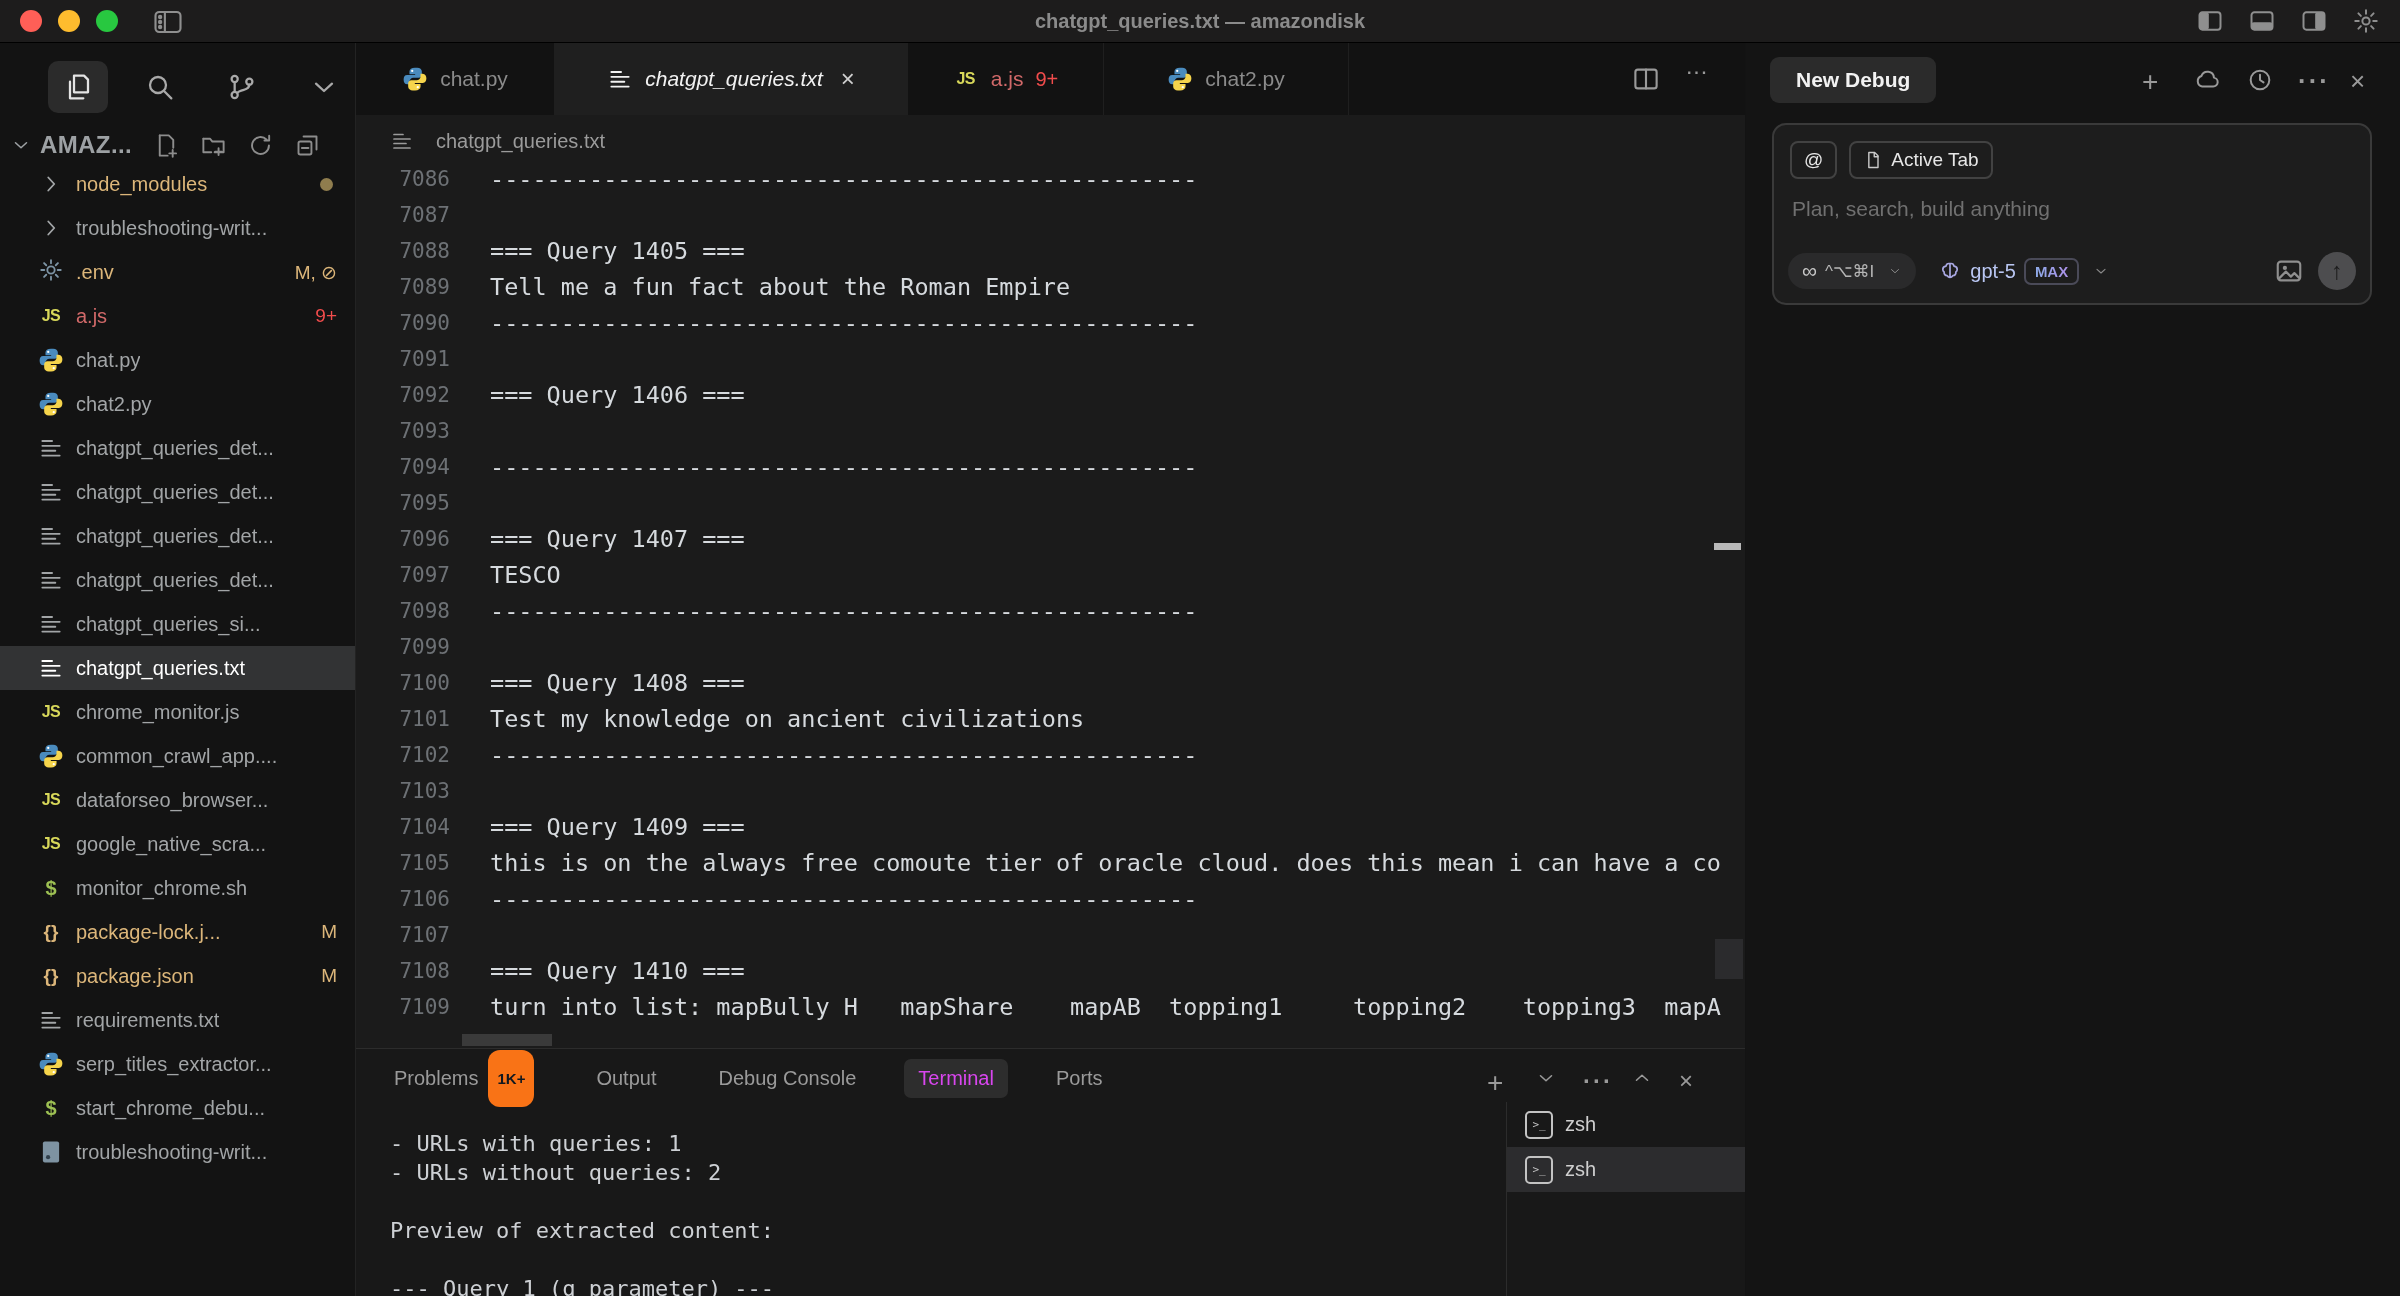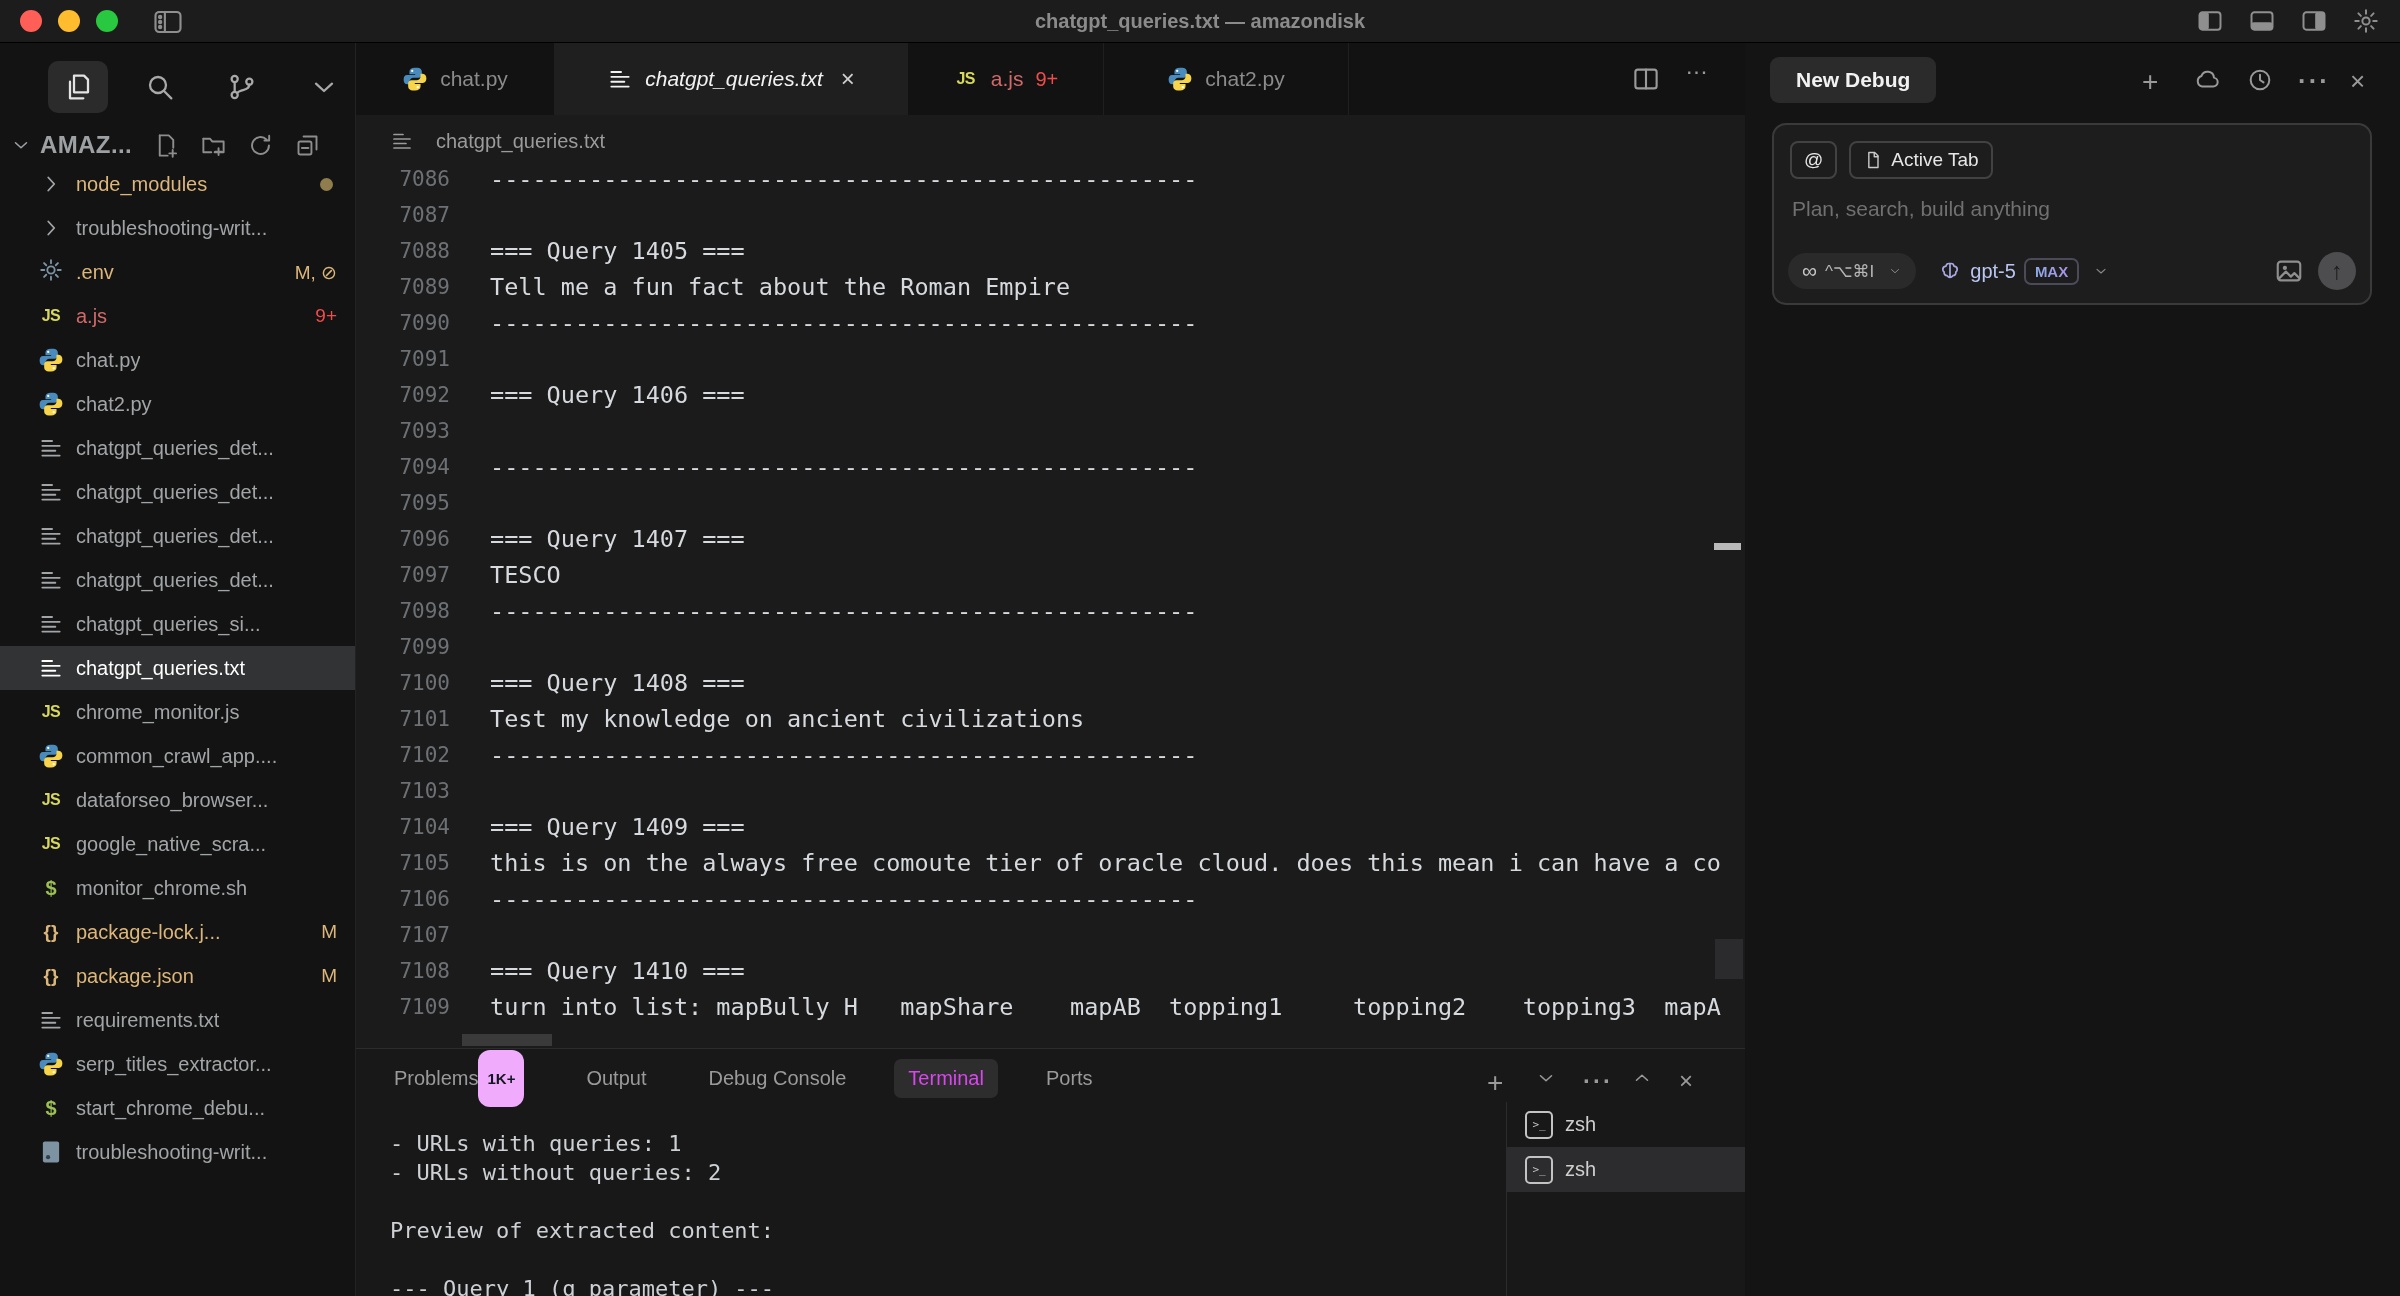--- a/index.html
+++ b/index.html
@@ -61,23 +61,23 @@
   .lnum{width:94px;flex:none;text-align:right;color:#6d7175;font-size:21px;}
   .ltext{margin-left:40px;font-size:23.5px;color:#d6dade;white-space:pre;}
   .red{color:#e5534b;}
   .vscroll{position:absolute;right:2px;top:824px;width:28px;height:40px;background:#2b2b2d;}
   .ruler-dash{position:absolute;right:4px;top:428px;width:27px;height:7px;background:#b9b9b9;}
   .hscroll{position:absolute;left:106px;bottom:2px;width:90px;height:12px;background:#3a3a3a;}
 
   
   .panel{position:absolute;left:356px;top:1048px;width:1389px;bottom:0;background:#181818;border-top:1px solid #2c2c2c;}
   .ptabs{position:absolute;left:24px;top:0;height:58px;display:flex;align-items:center;gap:34px;}
-  .ptab{display:flex;align-items:center;color:#9a9a9a;font-size:20px;padding:8px 14px;border-radius:7px;text-align:center;}
+  .ptab{display:flex;align-items:center;gap:10px;color:#9a9a9a;font-size:20px;padding:8px 14px;border-radius:7px;text-align:center;}
   .ptab.active{background:#2d2d2d;color:#d946ef;font-weight:400;}
-  .pbadge{background:#f0abfc;color:#101820;font-size:15px;font-weight:700;padding:20px 9px;border-radius:12px;}
+  .pbadge{background:#f97316;color:#101820;font-size:15px;font-weight:700;padding:20px 9px;border-radius:12px;}
   .pactions{position:absolute;right:44px;top:0;height:58px;display:flex;align-items:center;gap:26px;color:#9a9a9a;}
   .pactions .glyph{font-size:24px;}
   .pactions .icon{width:22px;height:22px;}
   .term-out{position:absolute;left:34px;top:58px;font-size:22px;line-height:29px;color:#cdd0d4;white-space:pre;}
   .sessions{position:absolute;right:0;top:53px;width:238px;bottom:0;border-left:1px solid #2c2c2c;}
   .sess{height:45px;display:flex;align-items:center;gap:12px;padding-left:18px;color:#cfcfcf;font-size:20px;}
   .sess.selected{background:#2c2c2e;}
   .prompt-ic{width:24px;height:24px;border:2px solid #c3c3c3;border-radius:5px;display:flex;align-items:center;justify-content:center;
              font-size:11px;font-family:"DejaVu Sans Mono",monospace;color:#c3c3c3;flex:none;}
 

